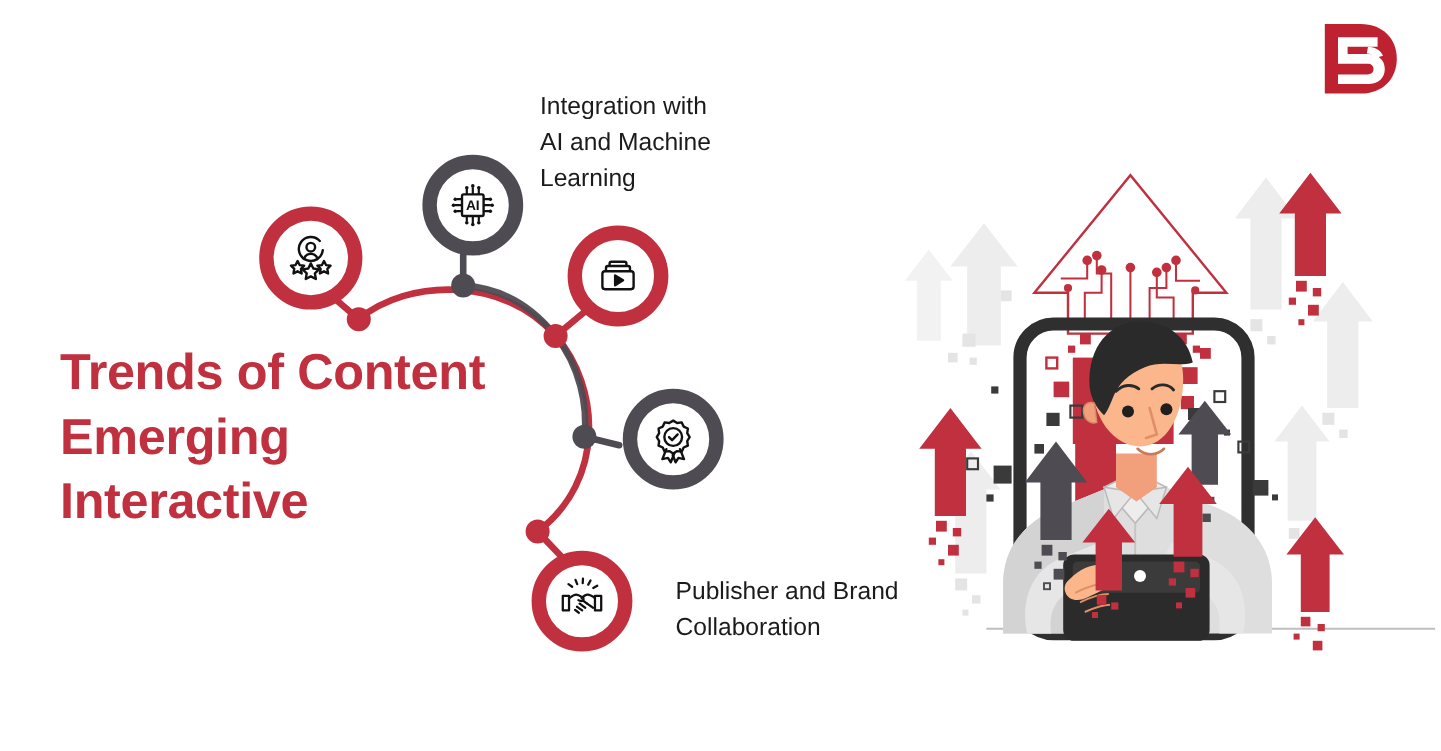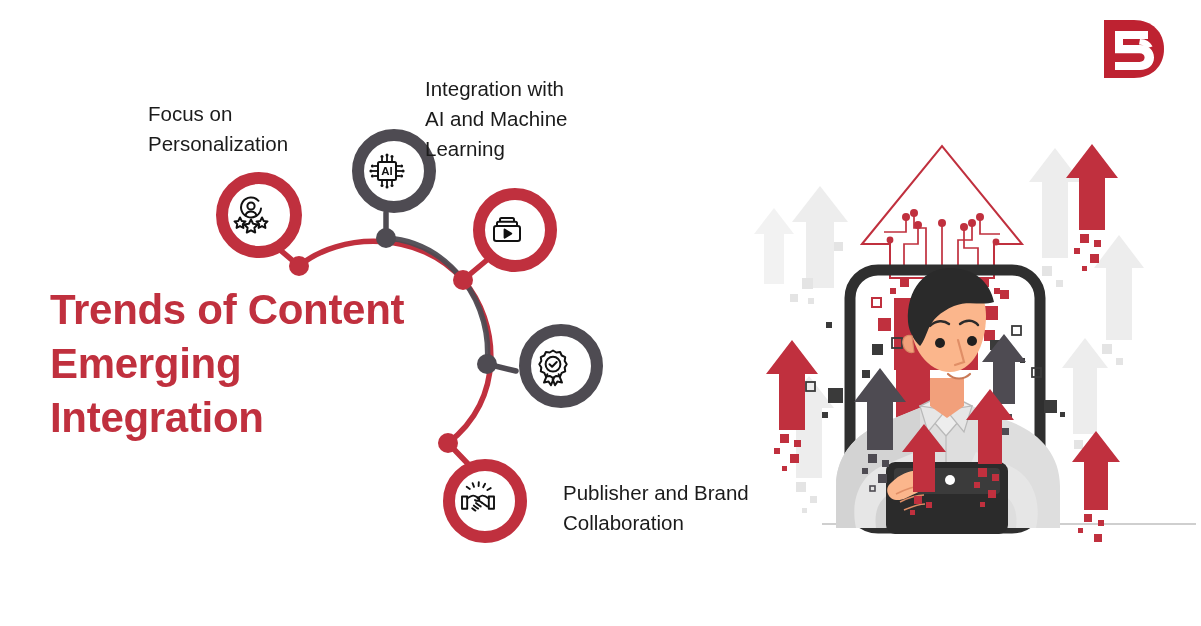--- a/index.html
+++ b/index.html
@@ -29,21 +29,21 @@
 
   
   .diagram{position:absolute;left:0;top:0;width:790px;height:626px;}
 
   
   .node-ring{
     position:absolute;
     border-radius:50%;
     background:#ffffff;
     box-sizing:border-box;
-    display:flex;align-items:center;
+    display:flex;align-items:center;justify-content:center;
   }
   .node-ring.red{border:12px solid #C0303E;}
   .node-ring.gray{border:12px solid #4E4B52;}
   .node-ring svg{display:block;}
 
   
   .node-label{
     position:absolute;
     color:#1b1b1b;
     font-size:20.5px;
@@ -63,21 +63,21 @@
     <svg viewBox="0 0 92 70" width="92" height="70" aria-hidden="true">
       <path d="M22 6 H52 C70 6 82 18 82 35 C82 52 70 64 52 64 H22 Z" fill="#BE2231"></path>
       <path d="M33 17 H66 L66 25 H41 L41 31 H58 C66.5 31 72 36 72 43.5 C72 51 66.5 56 58 56 H33 V48 H57.5 C60.7 48 62.6 46.4 62.6 43.6 C62.6 40.8 60.7 39.2 57.5 39.2 H33 Z" fill="#ffffff"></path>
       <path d="M58 25 C64 25 68.5 28 70.5 32.5 L63.5 34.5 C62.2 31.8 60.2 30.6 57 30.6 Z" fill="#ffffff"></path>
     </svg>
   </div>
 
   <div class="headline">
     <span class="ln">Trends of Content</span>
     <span class="ln">Emerging</span>
-    <span class="ln">Integration</span>
+    <span class="ln">Interactive</span>
   </div>
 
   <svg class="diagram" viewBox="0 0 790 626" width="790" height="626">
 
     <path d="M 299 266
              C 340 232, 420 230, 463 280
              C 500 322, 505 400, 448 443" fill="none" stroke="#C0303E" stroke-width="5.5" stroke-linecap="round"></path>
 
     <path d="M 386 238 C 418 240, 444 256, 463 280" fill="none" stroke="#4E4B52" stroke-width="5.5" stroke-linecap="round" opacity="0.95"></path>
     <path d="M 463 280 C 483 305, 490 338, 487 364" fill="none" stroke="#4E4B52" stroke-width="5.5" stroke-linecap="round" opacity="0.95"></path>
@@ -100,22 +100,20 @@
       <g fill="none" stroke="#111" stroke-width="2" stroke-linecap="round" stroke-linejoin="round">
         <path d="M30.5 8.8 A10 10 0 1 0 33 16.5"></path>
         <circle cx="23" cy="14" r="3.6"></circle>
         <path d="M17.4 23.4 a6 6 0 0 1 11.2 0"></path>
         <path d="M23 27.5 l2.1 4.3 4.7 .7 -3.4 3.3 .8 4.7 -4.2-2.2 -4.2 2.2 .8-4.7 -3.4-3.3 4.7-.7 Z"></path>
         <path d="M12 25.5 l1.7 3.4 3.8 .5 -2.7 2.7 .6 3.8 -3.4-1.8 -3.4 1.8 .6-3.8 -2.7-2.7 3.8-.5 Z"></path>
         <path d="M34 25.5 l1.7 3.4 3.8 .5 -2.7 2.7 .6 3.8 -3.4-1.8 -3.4 1.8 .6-3.8 -2.7-2.7 3.8-.5 Z"></path>
       </g>
     </svg>
   </div>
-  <div class="node-label" style="left:148px;top:99px;">Focus on
-Personalization</div>
 
   <div class="node-ring gray" style="left:352px;top:129px;width:84px;height:84px;">
     <svg width="46" height="46" viewBox="0 0 46 46">
       <g fill="none" stroke="#111" stroke-width="2" stroke-linejoin="round">
         <rect x="14" y="14" width="18" height="18" rx="1.5"></rect>
         <g stroke-width="1.8">
           <path d="M18 14 V9.5"></path>
             <path d="M23 14 V8"></path>
             <path d="M28 14 V9.5"></path>
           <path d="M18 32 V36.5"></path>
@@ -139,21 +137,21 @@
             <circle cx="6.9" cy="23" r="1.5"></circle>
             <circle cx="8.4" cy="28" r="1.5"></circle>
           <circle cx="37.6" cy="18" r="1.5"></circle>
             <circle cx="39.1" cy="23" r="1.5"></circle>
             <circle cx="37.6" cy="28" r="1.5"></circle>
         </g>
       </g>
       <text x="23" y="27.4" text-anchor="middle" font-family="&quot;Liberation Sans&quot;, sans-serif" font-size="11.5" font-weight="bold" fill="#111">AI</text>
     </svg>
   </div>
-  <div class="node-label" style="left:425px;top:74px;">Integration with
+  <div class="node-label" style="left:450px;top:74px;">Integration with
 AI and Machine
 Learning</div>
 
   <div class="node-ring red" style="left:473px;top:188px;width:84px;height:84px;">
     <svg width="44" height="44" viewBox="0 0 44 44">
       <g fill="none" stroke="#111" stroke-width="2" stroke-linejoin="round">
         <rect x="9" y="18" width="26" height="15" rx="2.2"></rect>
         <path d="M12 18 V15.3 a1.6 1.6 0 0 1 1.6-1.6 h16.8 a1.6 1.6 0 0 1 1.6 1.6 V18"></path>
         <path d="M15 13.7 V11.6 a1.5 1.5 0 0 1 1.5-1.5 h11 a1.5 1.5 0 0 1 1.5 1.5 v2.1"></path>
         <path d="M19.6 21.6 l6.6 4 -6.6 4 Z" fill="#111"></path>

